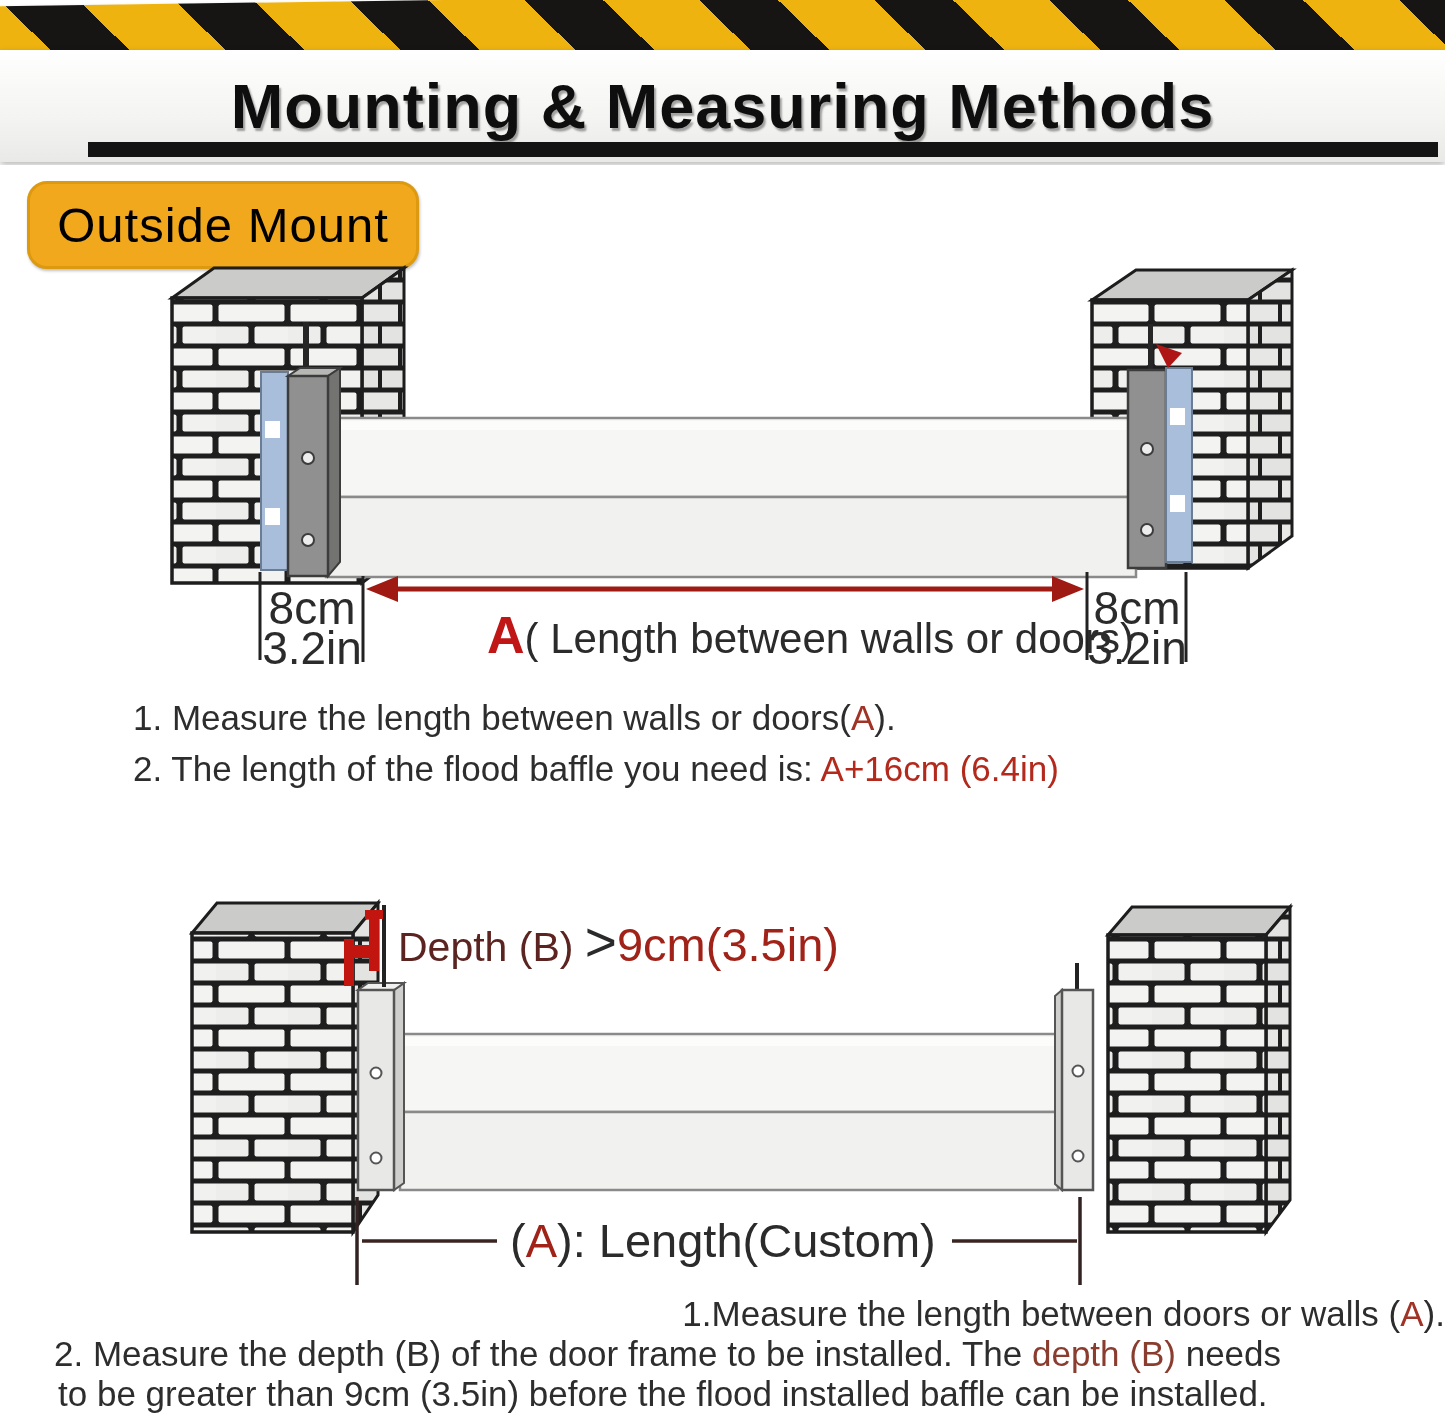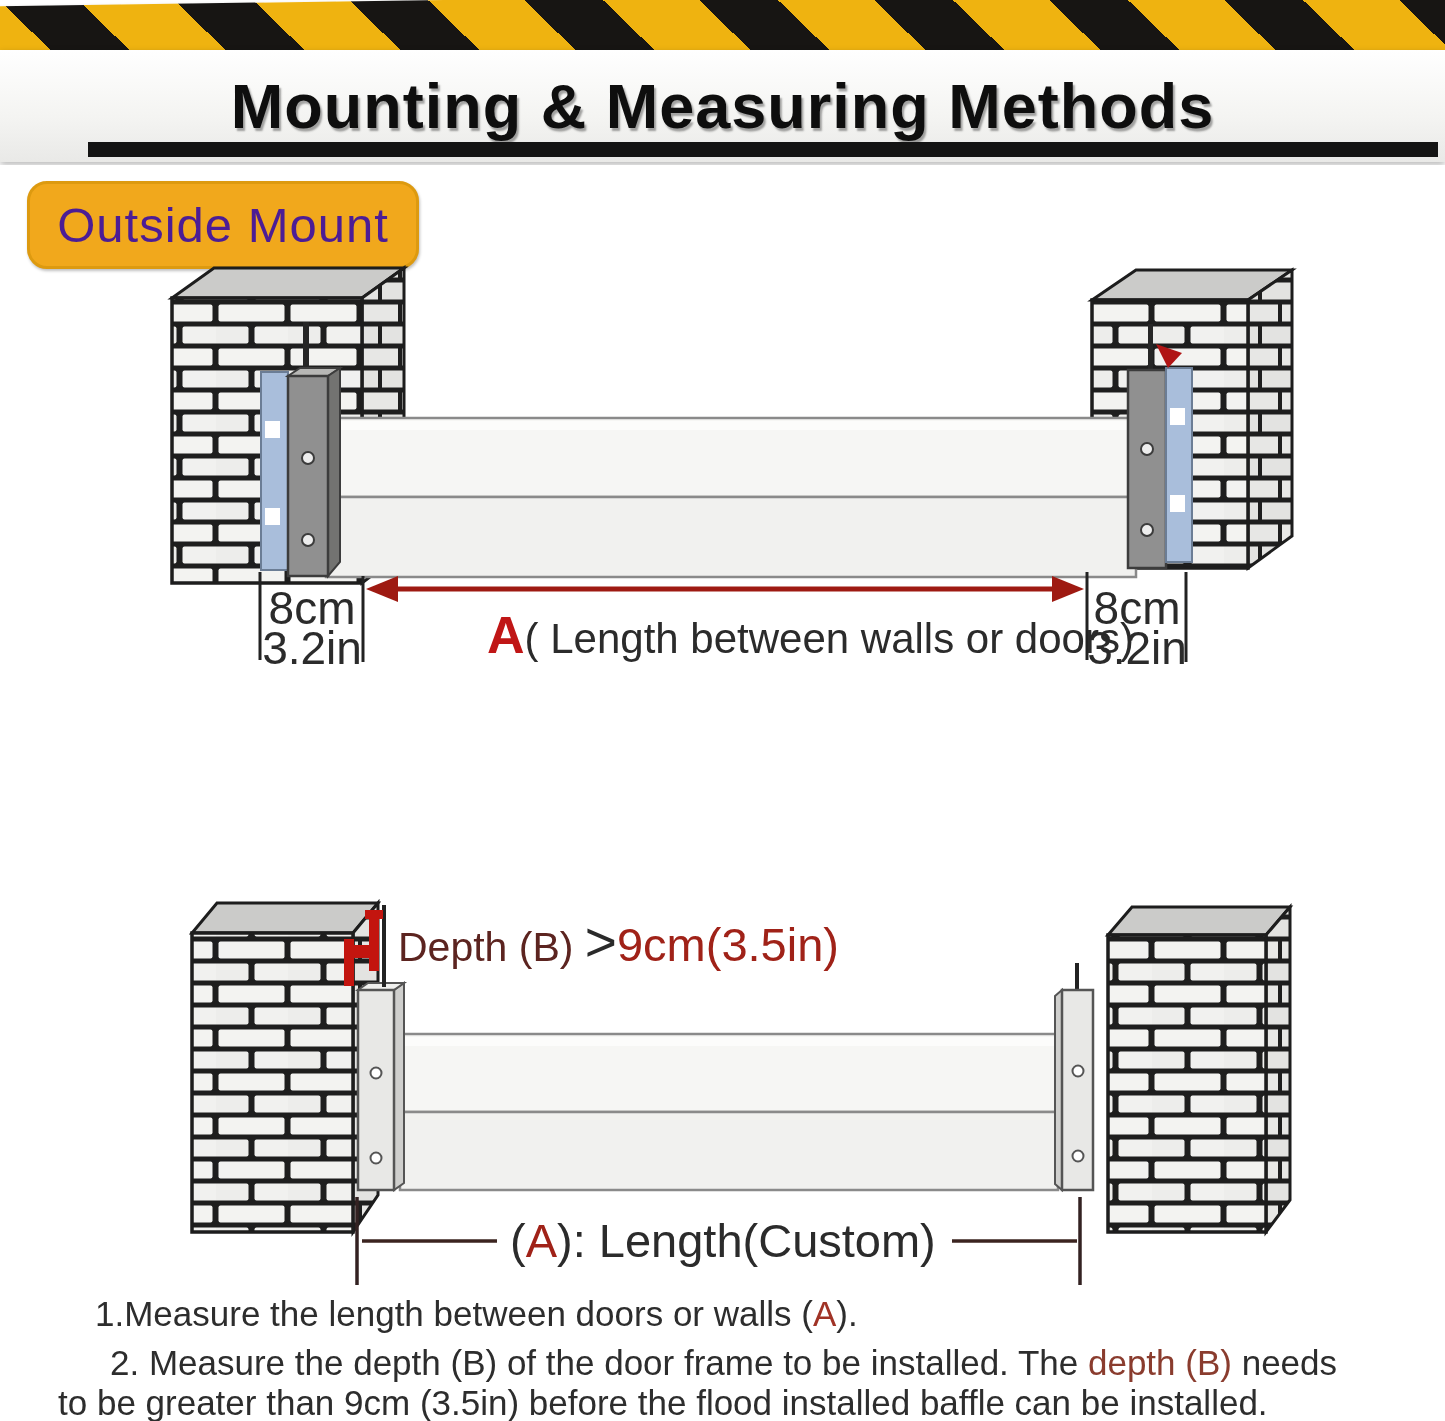--- a/index.html
+++ b/index.html
@@ -28,41 +28,41 @@
     font-size:63px; font-weight:bold; letter-spacing:1px; color:#0e0e0e;
     text-shadow:2px 3px 2px rgba(0,0,0,.35), 0 1px 0 rgba(255,255,255,.5);
   }
   .black-bar { position:absolute; top:142px; left:88px; width:1350px; height:15px; background:#141414; }
 
   
   .mount-label {
     position:absolute; left:27px; width:392px; height:88px;
     background:#f1a81c; border:3px solid #dd9a10; border-radius:20px;
     display:flex; align-items:center; justify-content:center;
-    font-size:49px; color:#4c1d95; letter-spacing:1px;
+    font-size:49px; color:#000000; letter-spacing:1px;
     box-shadow:1px 2px 3px rgba(0,0,0,.25);
   }
   .label-outside { top:181px; }
   .label-inside  { top:810px; }
 
   
   .diag { position:absolute; left:0; }
   #diag-outside { top:258px; }
   #diag-inside  { top:895px; }
   .svgtext { font-family:"Liberation Sans", sans-serif; }
 
   
   .steps { position:absolute; font-size:35px; color:#2d2d2d; }
   .steps-outside { top:698px; left:133px; }
   .steps-outside .line { line-height:40px; }
   .steps-outside .line + .line { margin-top:11px; }
   .steps-inside { top:1294px; left:0; width:1445px; }
   .steps-inside .line { line-height:40px; }
-  .si-l1 { padding-left:95px; }
-  .si-l2 { padding-left:110px; margin-top:9px; }
+  .si-l1 { padding-left:95px;text-align:right; }
+  .si-l2 { padding-left:54px; }
   .si-l3 { padding-left:58px; }
 
   .red    { color:#b3291c; }
   .red-a  { color:#a03326; }
   .maroon { color:#8a3c2e; }
 </style>
 </head>
 <body>
 
 <div class="page">
@@ -145,20 +145,24 @@
       <polygon points="366,331 398,318 398,344" fill="#9e1a12"></polygon>
       <polygon points="1084,331 1052,318 1052,344" fill="#9e1a12"></polygon>
       <text x="312" y="366" text-anchor="middle" font-size="46" fill="#2b2b2b">8cm</text>
       <text x="312" y="406" text-anchor="middle" font-size="46" fill="#2b2b2b">3.2in</text>
       <text x="1137" y="366" text-anchor="middle" font-size="46" fill="#2b2b2b">8cm</text>
       <text x="1137" y="406" text-anchor="middle" font-size="46" fill="#2b2b2b">3.2in</text>
       <text x="487" y="395" font-size="42" fill="#2b2b2b"><tspan font-size="52" font-weight="bold" fill="#c01616">A</tspan><tspan>( Length between walls or doors)</tspan></text>
     </g>
   </svg>
 
+  <div class="steps steps-outside">
+    <div class="line"><span>1. Measure the length between walls or doors(</span><span class="red-a">A</span><span>).</span></div>
+    <div class="line"><span>2. The length of the flood baffle you need is: </span><span class="red">A+16cm (6.4in)</span></div>
+  </div>
 
 
   <svg id="diag-inside" class="diag" width="1445" height="400" viewBox="0 0 1445 400">
     <defs>
       <pattern id="brickB" width="72" height="44" patternUnits="userSpaceOnUse">
         <rect width="72" height="44" fill="#1e1e1e"></rect>
         <rect x="2.5" y="2.5" width="66" height="17" rx="2" fill="#f3f3f1"></rect>
         <rect x="-33.5" y="24.5" width="66" height="17" rx="2" fill="#ededeb"></rect>
         <rect x="38.5" y="24.5" width="66" height="17" rx="2" fill="#f1f1ef"></rect>
       </pattern>

